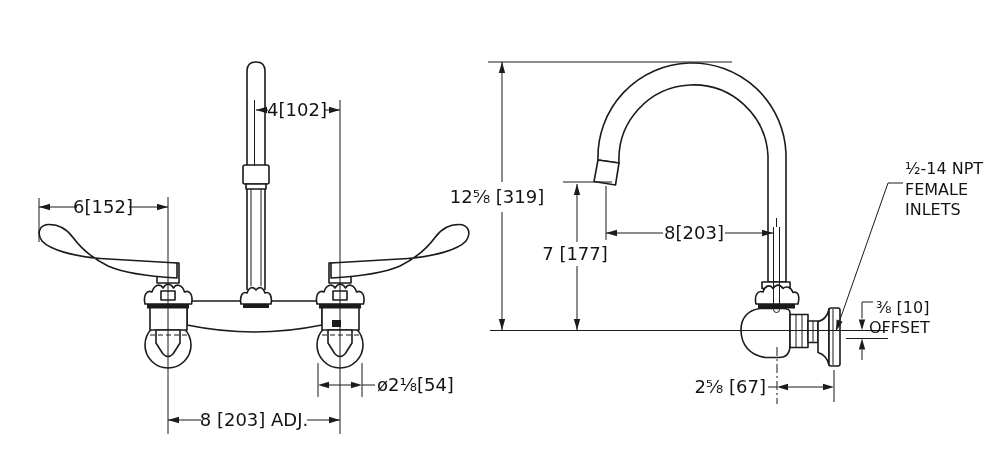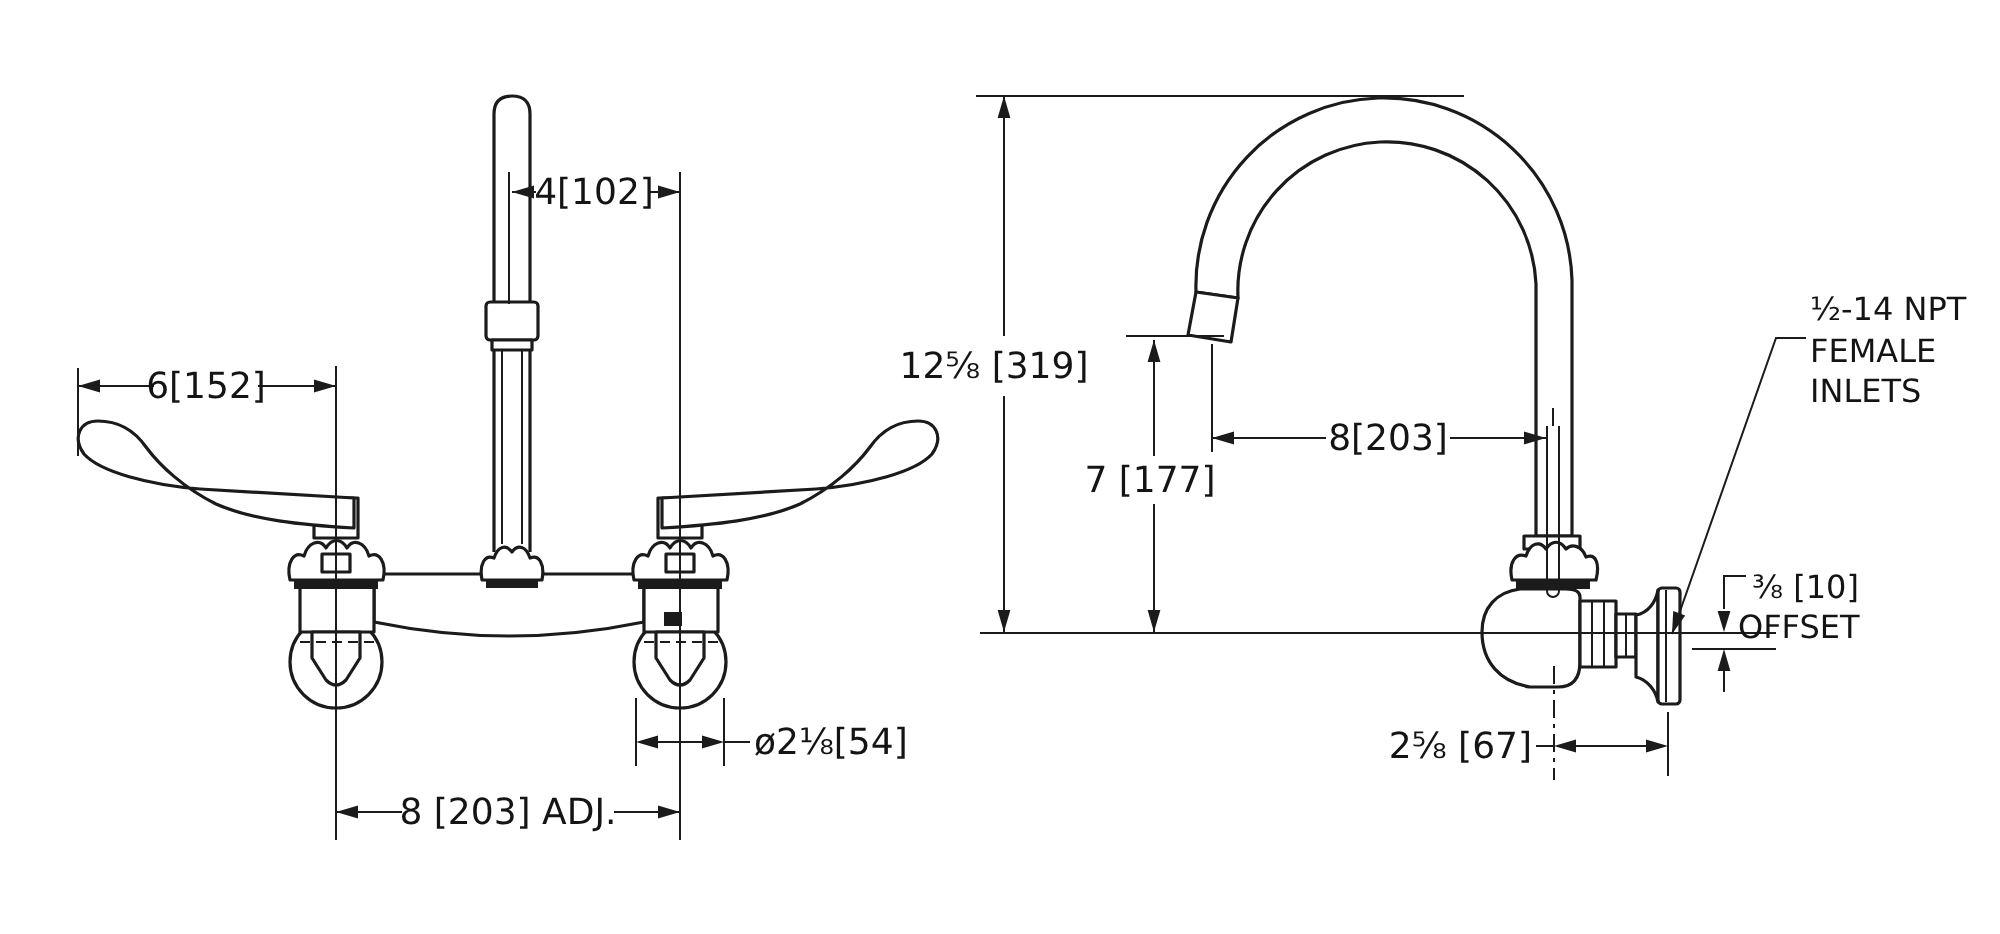--- a/index.html
+++ b/index.html
@@ -1,16 +1,16 @@
 <!DOCTYPE html>
 <html><head>
 <meta charset="utf-8">
 <style>
   html,body{margin:0;padding:0;background:#ffffff;}
-  .stage{position:relative;width:1000px;height:443px;background:#ffffff;overflow:hidden;}
+  .stage{position:relative;width:1000px;height:443px;background:#ffffff;overflow:hidden;margin-top:14px;}
   svg{display:block;}
   svg text{font-family:"DejaVu Sans",sans-serif;font-size:18px;fill:#141414;}
   svg text.small{font-size:16px;}
   .ol{fill:#ffffff;stroke:#1b1b1b;stroke-width:1.6;stroke-linejoin:round;}
   .thin{fill:none;stroke:#1b1b1b;stroke-width:1;}
   .hd{stroke-dasharray:5 3;}
   .cl{stroke-dasharray:9 3 2 3;}
   .ar{fill:#1b1b1b;stroke:none;}
   .blk{fill:#1b1b1b;stroke:none;}
 </style>

